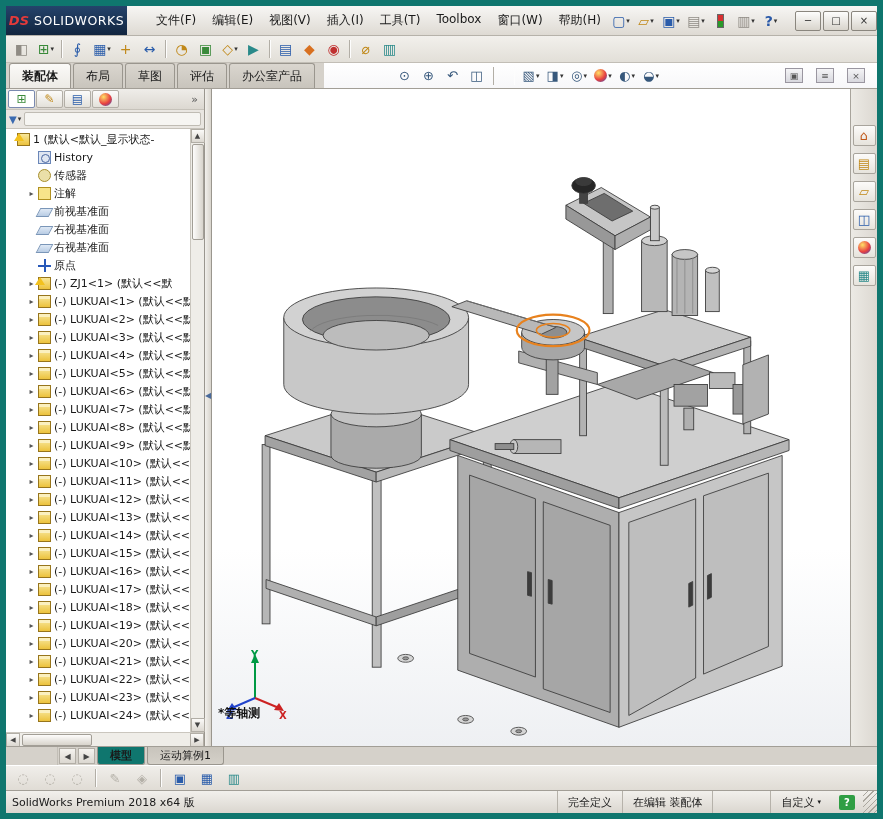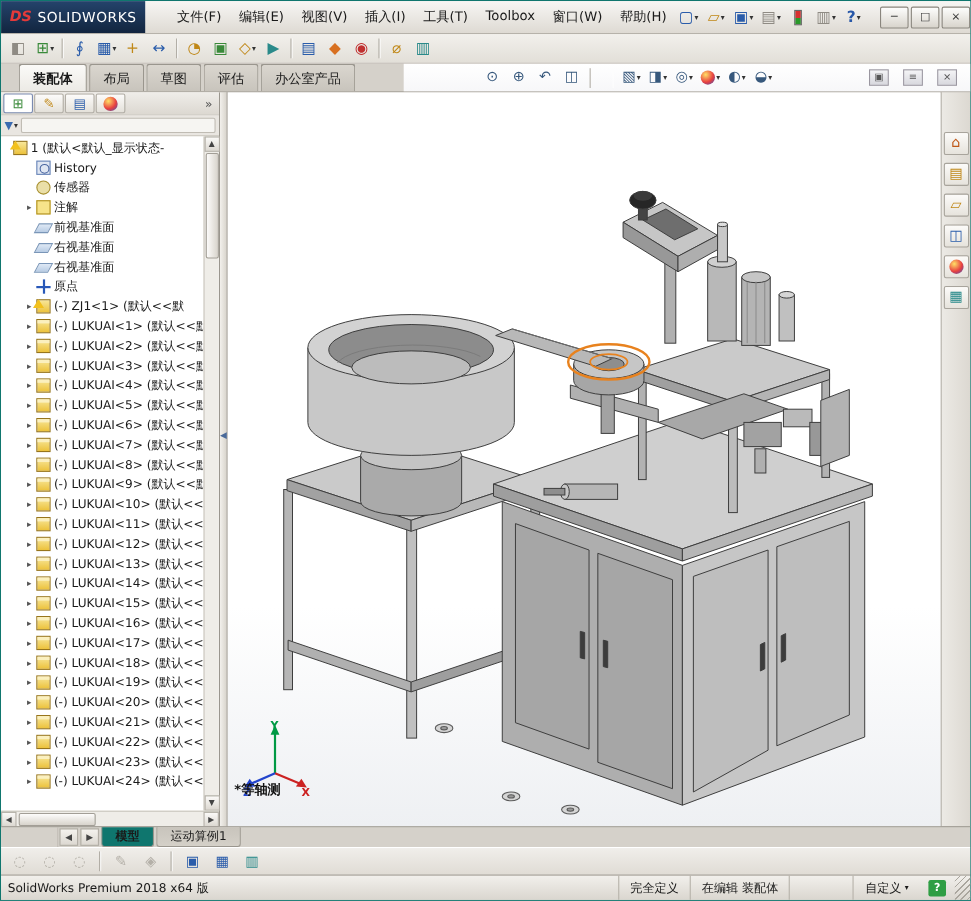--- a/index.html
+++ b/index.html
@@ -1,18 +1,18 @@
 <!DOCTYPE html>
 <html><head>
 <meta charset="utf-8">
 <style>
   *{box-sizing:border-box;margin:0;padding:0}
   html,body{width:883px;height:819px;overflow:hidden;background:#fff}
   body{font-family:"DejaVu Sans","Liberation Sans",sans-serif;font-size:12px;color:#1a1a1a}
-  #win{width:883px;height:819px;border:1px solid #0f766e;display:flex;flex-direction:column;background:#e9e6e1}
+  #win{width:883px;height:819px;border:6px solid #0f766e;display:flex;flex-direction:column;background:#e9e6e1}
 
   
   .titlebar{height:30px;flex:none;display:flex;align-items:center;background:linear-gradient(#f7f6f4,#dedad3);border-bottom:1px solid #b6b2aa}
   .logo{width:132px;height:100%;background:linear-gradient(#24436b,#12253f);color:#fff;display:flex;align-items:center;justify-content:center;gap:5px}
   .logo-ds{font-style:italic;font-weight:bold;color:#e43a3a;font-size:13px}
   .logo-sw{font-weight:normal;font-size:12.5px;letter-spacing:.5px}
   .menus{display:flex;margin-left:21px}
   .menu-item{padding:4px 8px;cursor:default;white-space:nowrap}
   .qat{margin-left:auto;display:flex;align-items:center;gap:1px;padding-right:4px}
 
@@ -26,21 +26,21 @@
   .ball .g{width:13px;height:13px;border-radius:50%;background:radial-gradient(circle at 35% 30%,#ffe066,#e84040 55%,#3050c0);color:transparent;font-size:0;display:inline-block}
   .traffic .g{width:7px;height:14px;background:linear-gradient(#d83030 0 50%,#2a9a2a 50% 100%);color:transparent;font-size:0;display:inline-block;border:1px solid #666}
   .winbtns{display:flex;gap:2px;margin-left:8px}
   .winbtn{width:26px;height:20px;border:1px solid #8a867e;background:linear-gradient(#fdfdfc,#d8d4cc);display:flex;align-items:center;justify-content:center;font-size:10px;border-radius:2px;color:#333}
 
   
   .toolbar2{height:27px;flex:none;display:flex;align-items:center;padding:0 4px;background:linear-gradient(#f2f0ec,#e2dfd8);border-bottom:1px solid #c2beb6}
 
   
   .cmdband{height:26px;flex:none;display:flex;align-items:stretch;background:#d5d1ca;border-bottom:1px solid #a29e96}
-  .tabs-area{display:flex;align-items:center;padding-left:16px;width:366px;flex:none}
+  .tabs-area{display:flex;align-items:center;padding-left:3px;width:318px;flex:none}
   .tab{padding:4px 12px 3px;font-size:12px;background:linear-gradient(#dad6cf,#c8c4bc);border:1px solid #9a968e;border-bottom:none;border-radius:3px 3px 0 0;margin-right:2px;white-space:nowrap}
   .tab.active{background:linear-gradient(#fbfaf8,#eceae5);font-weight:bold}
   .band-right{flex:1;background:linear-gradient(#ffffff,#f7f7f9);display:flex;align-items:center}
   .headsup{display:flex;align-items:center;gap:2px;margin-left:70px}
   .headsup .tbi{color:#37587c;font-size:13px;min-width:22px}
   .childbtns{margin-left:auto;display:flex;gap:13px;padding-right:12px}
   .childbtn{width:18px;height:15px;border:1px solid #9a96a0;background:linear-gradient(#f4f4f6,#d8d8de);font-size:9px;display:flex;align-items:center;justify-content:center;color:#555}
 
   
   .main{flex:1;display:flex;min-height:0}

